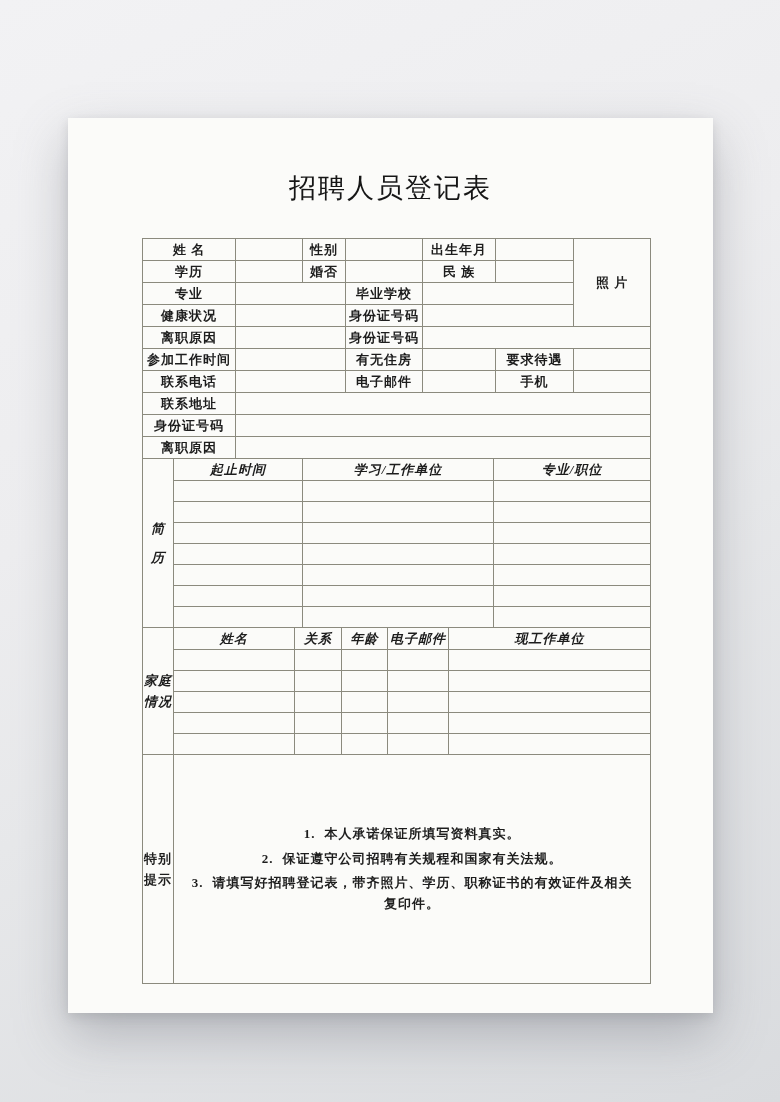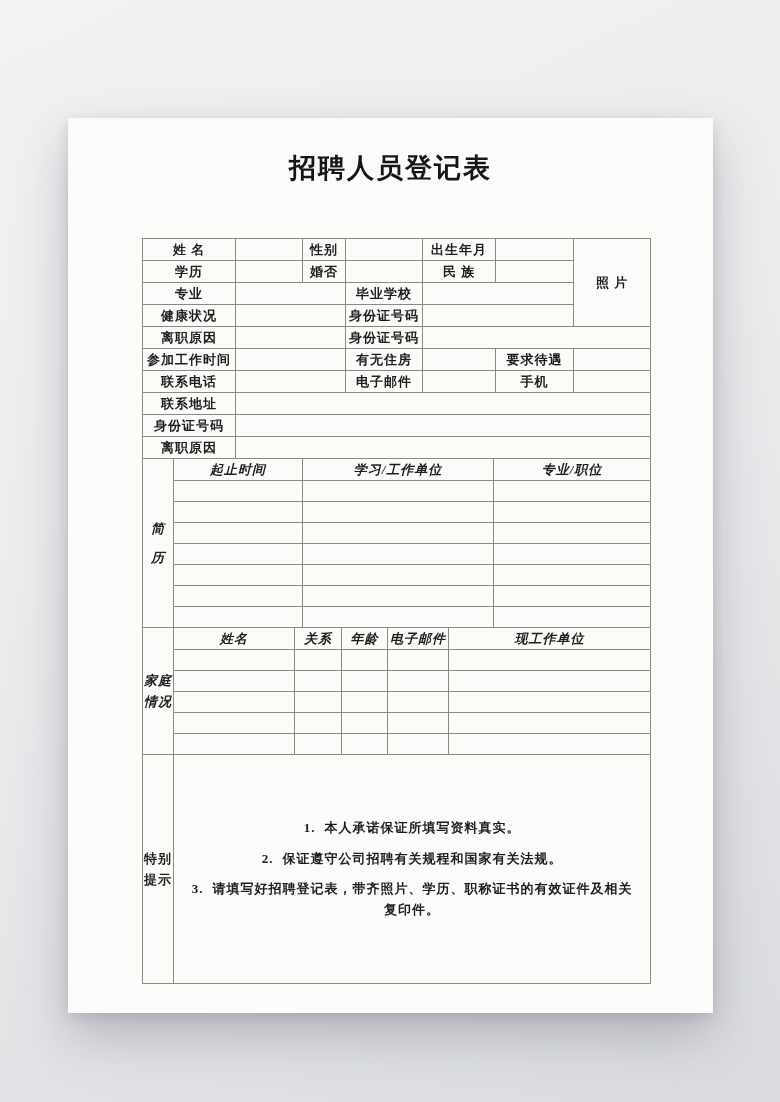--- a/index.html
+++ b/index.html
@@ -10,22 +10,22 @@
   .backdrop{
     position:relative;width:780px;height:1102px;
     background:linear-gradient(155deg,#f2f2f4 0%,#ededef 38%,#e7e8ea 58%,#d9dbde 100%);
   }
   .page{
     position:absolute;left:68px;top:118px;width:645px;height:895px;
     background:#fbfbf9;
     box-shadow:0 4px 10px rgba(110,112,120,0.22), 0 22px 48px rgba(105,108,118,0.38);
   }
   .doc-title{
-    position:absolute;top:32px;left:0;width:100%;
-    text-align:center;font-size:27px;font-weight:bold;color:#161616;
+    position:absolute;top:52px;left:0;width:100%;
+    text-align:center;font-size:27px;font-weight:normal;color:#161616;
     letter-spacing:2px;
   }
   .form-wrap{position:absolute;left:74px;top:120px;width:508px;}
   table.grid{
     border-collapse:collapse;table-layout:fixed;width:508px;
     font-size:13px;font-weight:bold;color:#1d1d1d;
   }
   table.grid + table.grid{margin-top:-1px;}
   .grid td{
     border:1px solid #8b8a7e;
@@ -33,21 +33,21 @@
     padding:0;letter-spacing:1px;overflow:hidden;
   }
   .t-top td{height:21px;text-align:center;}
   .t-resume td,.t-family td{height:20px;font-style:italic;}
   .t-resume td.hdr,.t-family td.hdr{height:21px;}
   .side{line-height:1.65;}
   .side-tall{line-height:1.65;}
   .side-tall .vchar{display:block;margin:7px 0;}
   .t-special td{height:228px;}
   .notes{padding:0 14px;}
-  .notes p{margin:9px 0;line-height:1.65;text-align:center;}
+  .notes p{margin:3px 0;line-height:1.65;text-align:center;}
   .notes .num{margin-right:9px;}
 </style>
 </head>
 <body>
 
 <div class="backdrop">
   <div class="page">
 
     <div class="doc-title">招聘人员登记表</div>
 

